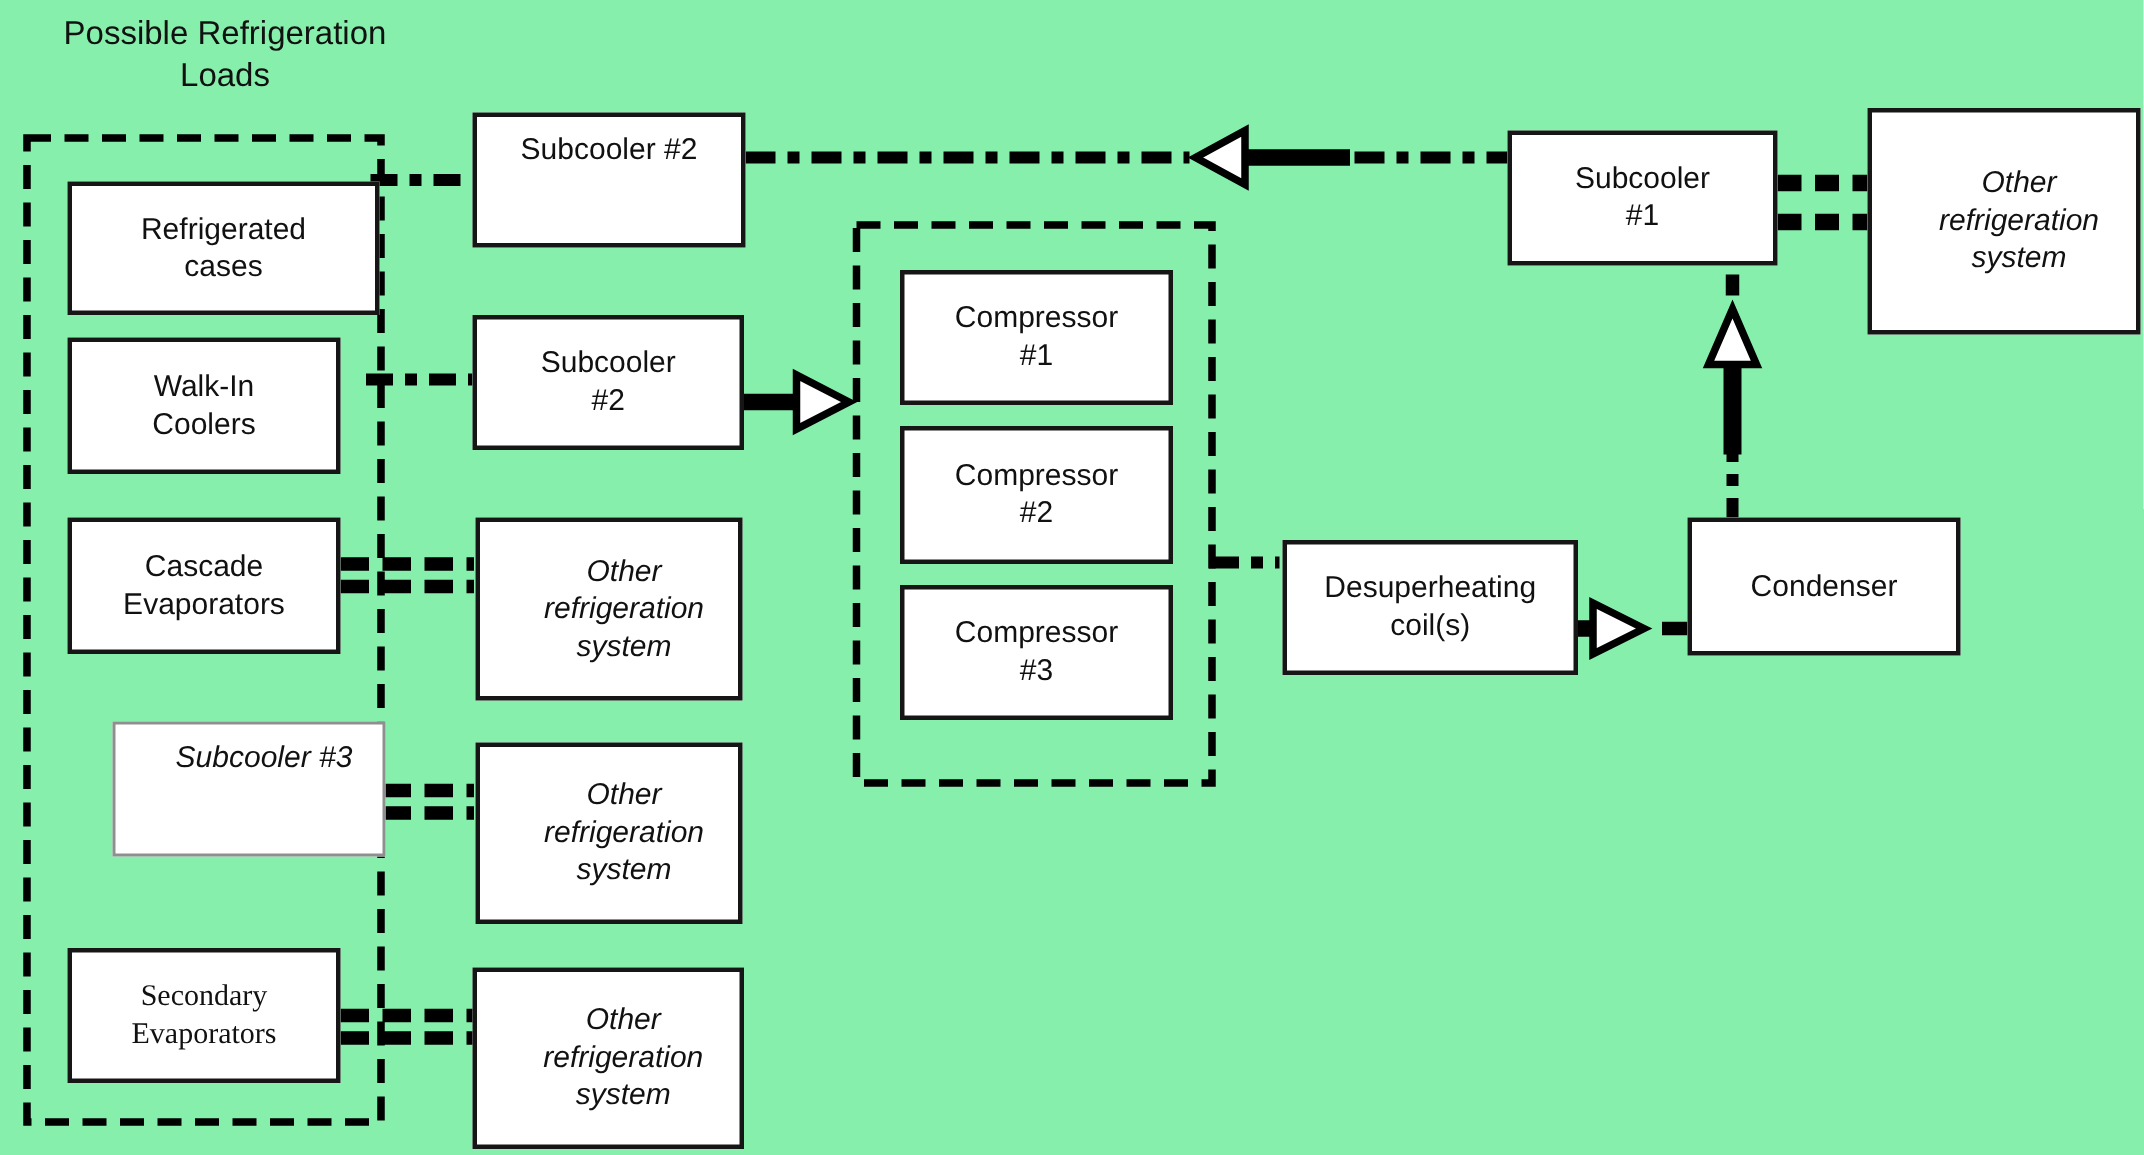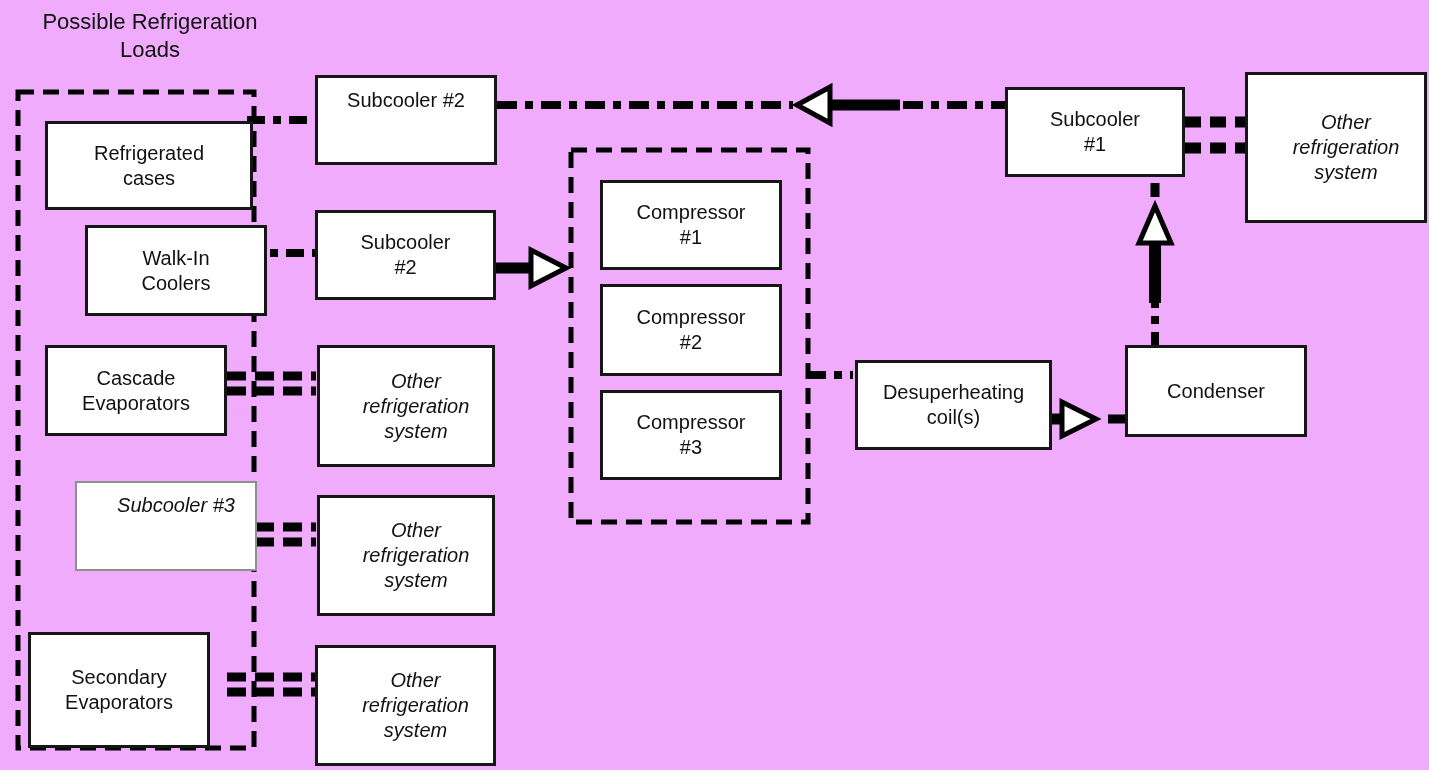--- a/index.html
+++ b/index.html
@@ -1,20 +1,20 @@
 <!DOCTYPE html>
 <html><head>
 <meta charset="utf-8">
 <style>
   html, body { margin: 0; padding: 0; background: #ffffff; }
   .canvas {
     position: relative;
     width: 1429px;
     height: 770px;
-    background: #f0abfc;
+    background: #86efac;
     font-family: "Liberation Sans", sans-serif;
     color: #111111;
     overflow: hidden;
   }
   svg.overlay {
     position: absolute;
     left: 0; top: 0;
     z-index: 1;
   }
   .box {
@@ -38,24 +38,24 @@
     position: absolute;
     left: 15px; top: 8px; width: 270px;
     text-align: center;
     font-size: 22px;
     line-height: 28px;
     white-space: pre-line;
     z-index: 2;
   }
   
   #refrigerated-cases   { left:45px;  top:121px; width:208px; height:89px; }
-  #walk-in-coolers      { left:45px;  top:225px; width:182px; height:91px;margin-left:40px; }
+  #walk-in-coolers      { left:45px;  top:225px; width:182px; height:91px; }
   #cascade-condensers   { left:45px;  top:345px; width:182px; height:91px; }
   #subcooler-3          { left:45px;  top:481px; width:182px; height:90px;margin-left:30px; }
-  #secondary-evaporators{ left:28px;  top:632px; width:182px; height:116px; }
+  #secondary-evaporators{ left:45px;  top:632px; width:182px; height:90px;font-family:Liberation Serif, serif; }
   #subcooler-2-top      { left:315px; top:75px;  width:182px; height:90px; }
   #subcooler-2          { left:315px; top:210px; width:181px; height:90px; }
   #other-refrigeration-1{ left:317px; top:345px; width:178px; height:122px; }
   #other-refrigeration-2{ left:317px; top:495px; width:178px; height:121px; }
   #other-refrigeration-3{ left:315px; top:645px; width:181px; height:121px; }
   #compressor-1         { left:600px; top:180px; width:182px; height:90px; }
   #compressor-2         { left:600px; top:284px; width:182px; height:92px; }
   #compressor-3         { left:600px; top:390px; width:182px; height:90px; }
   #desuperheating-coils { left:855px; top:360px; width:197px; height:90px; }
   #condenser            { left:1125px;top:345px; width:182px; height:92px; }

